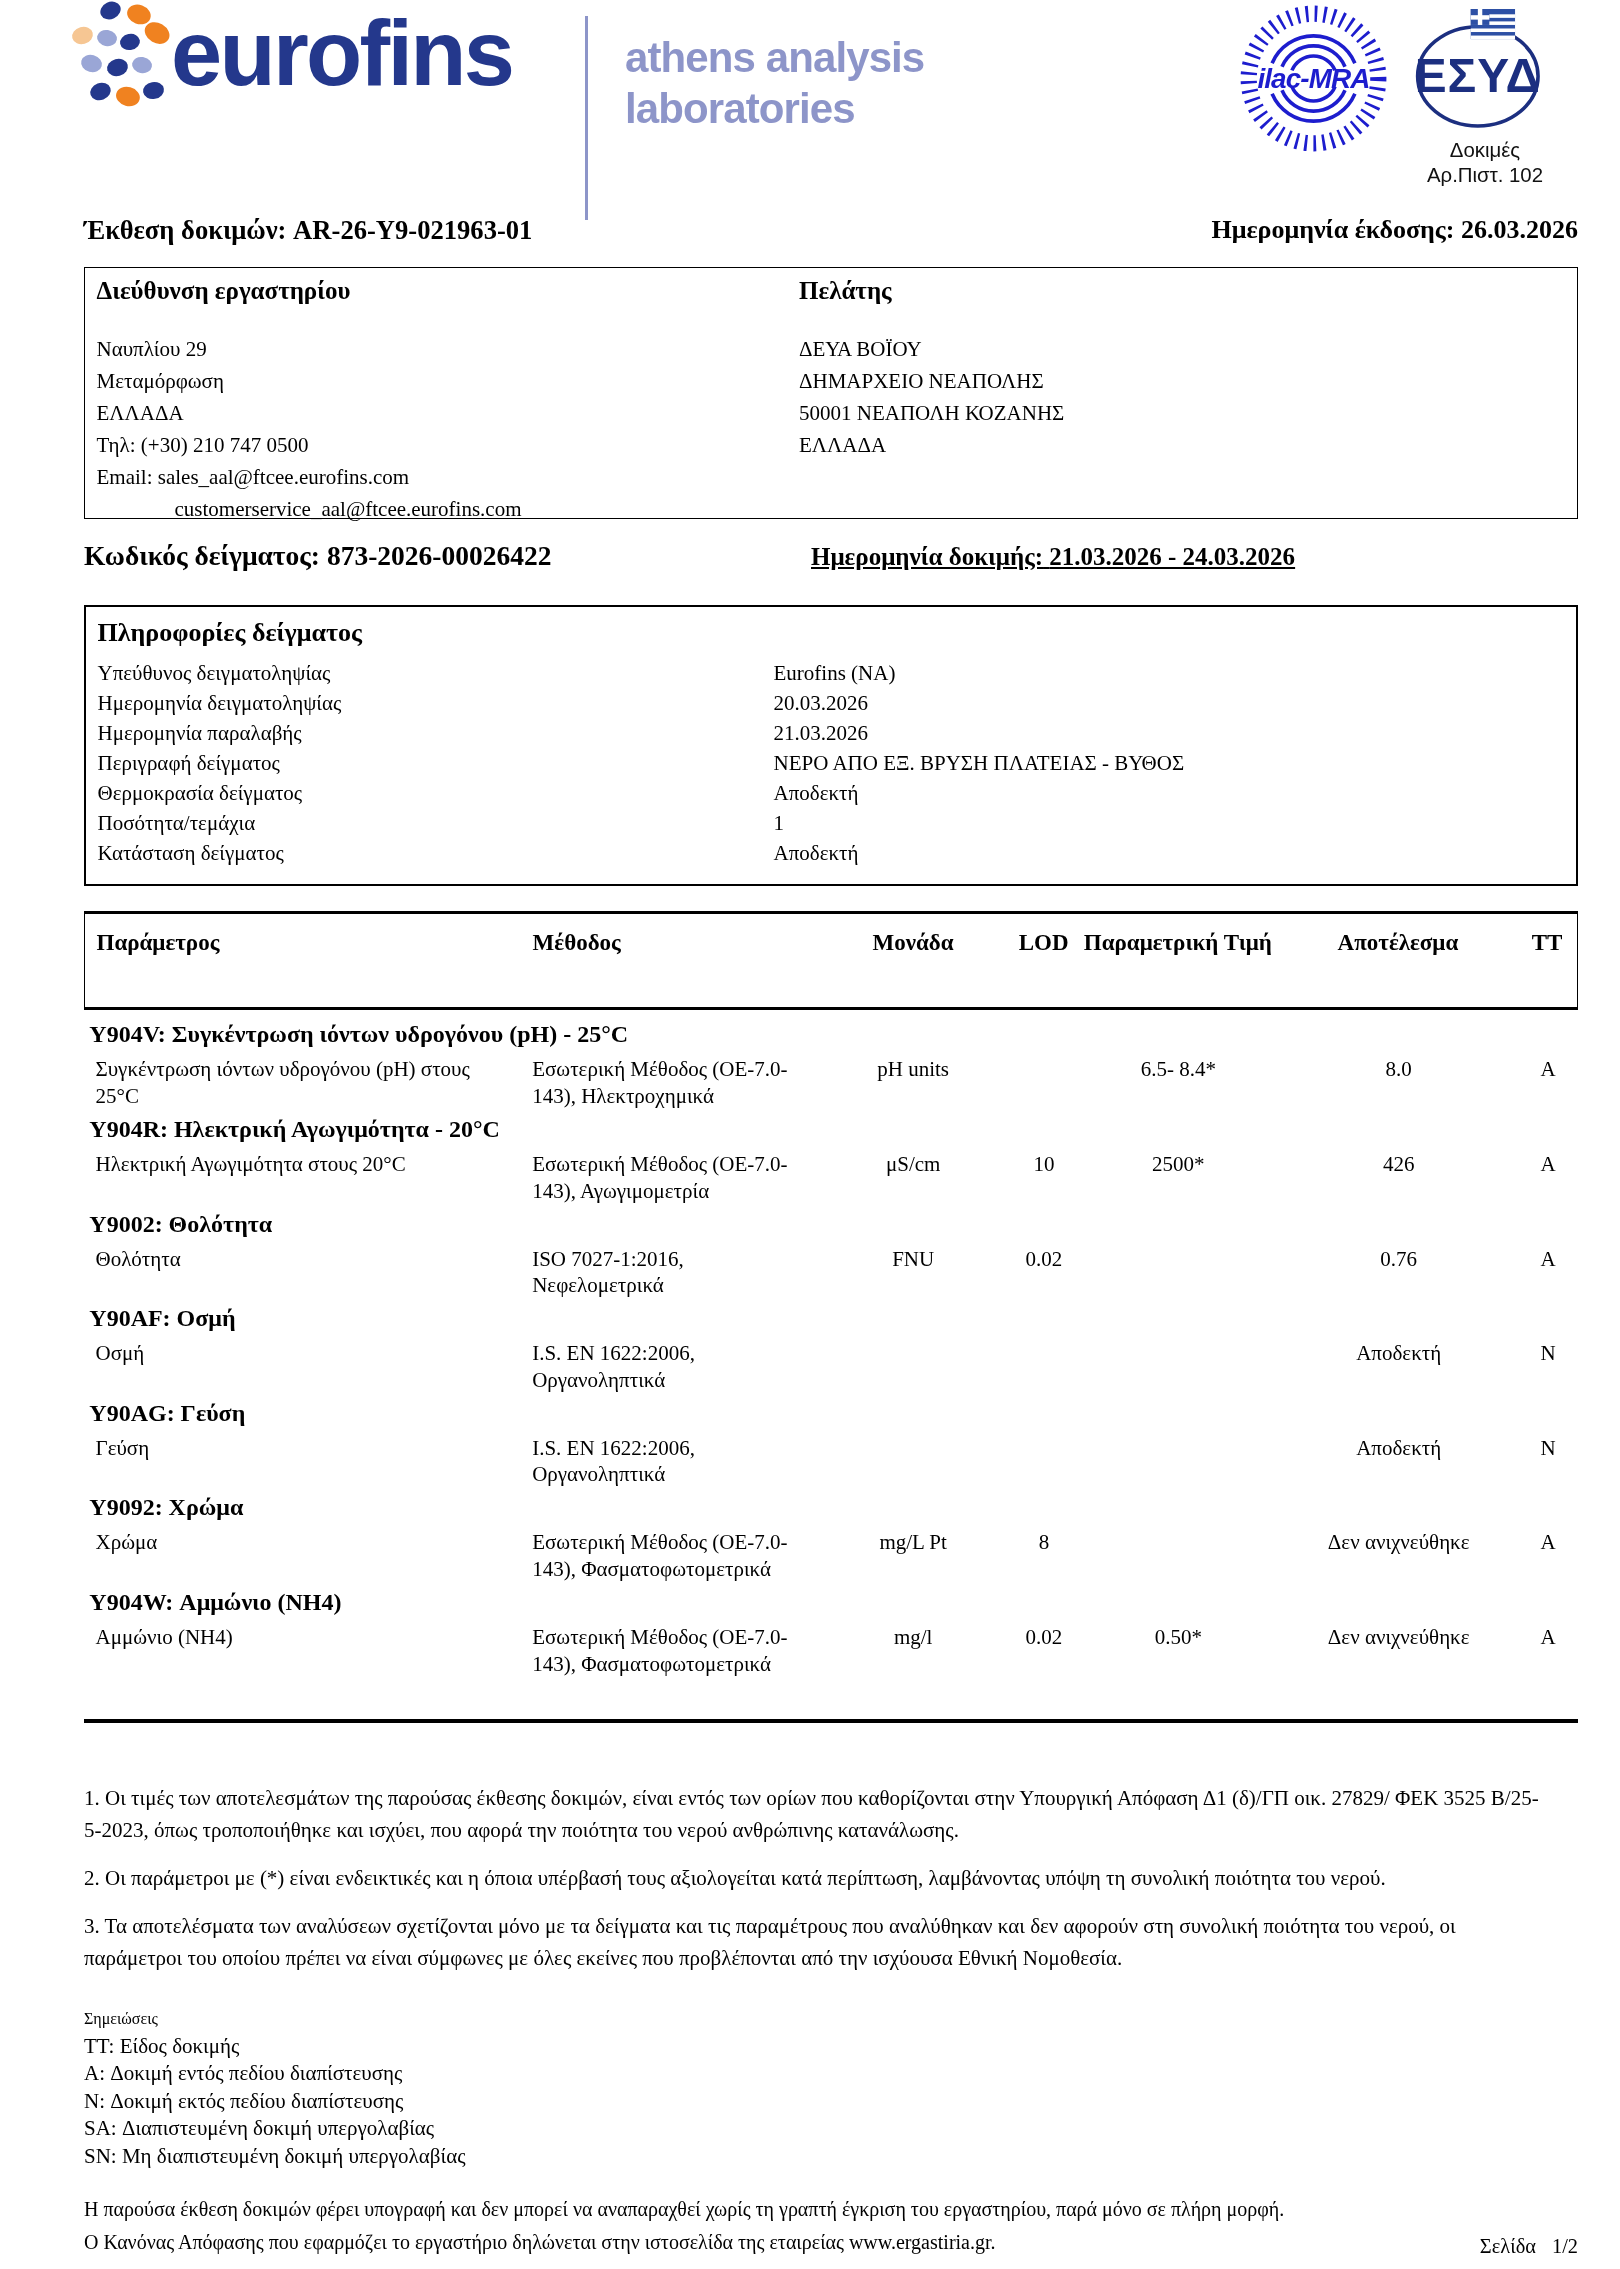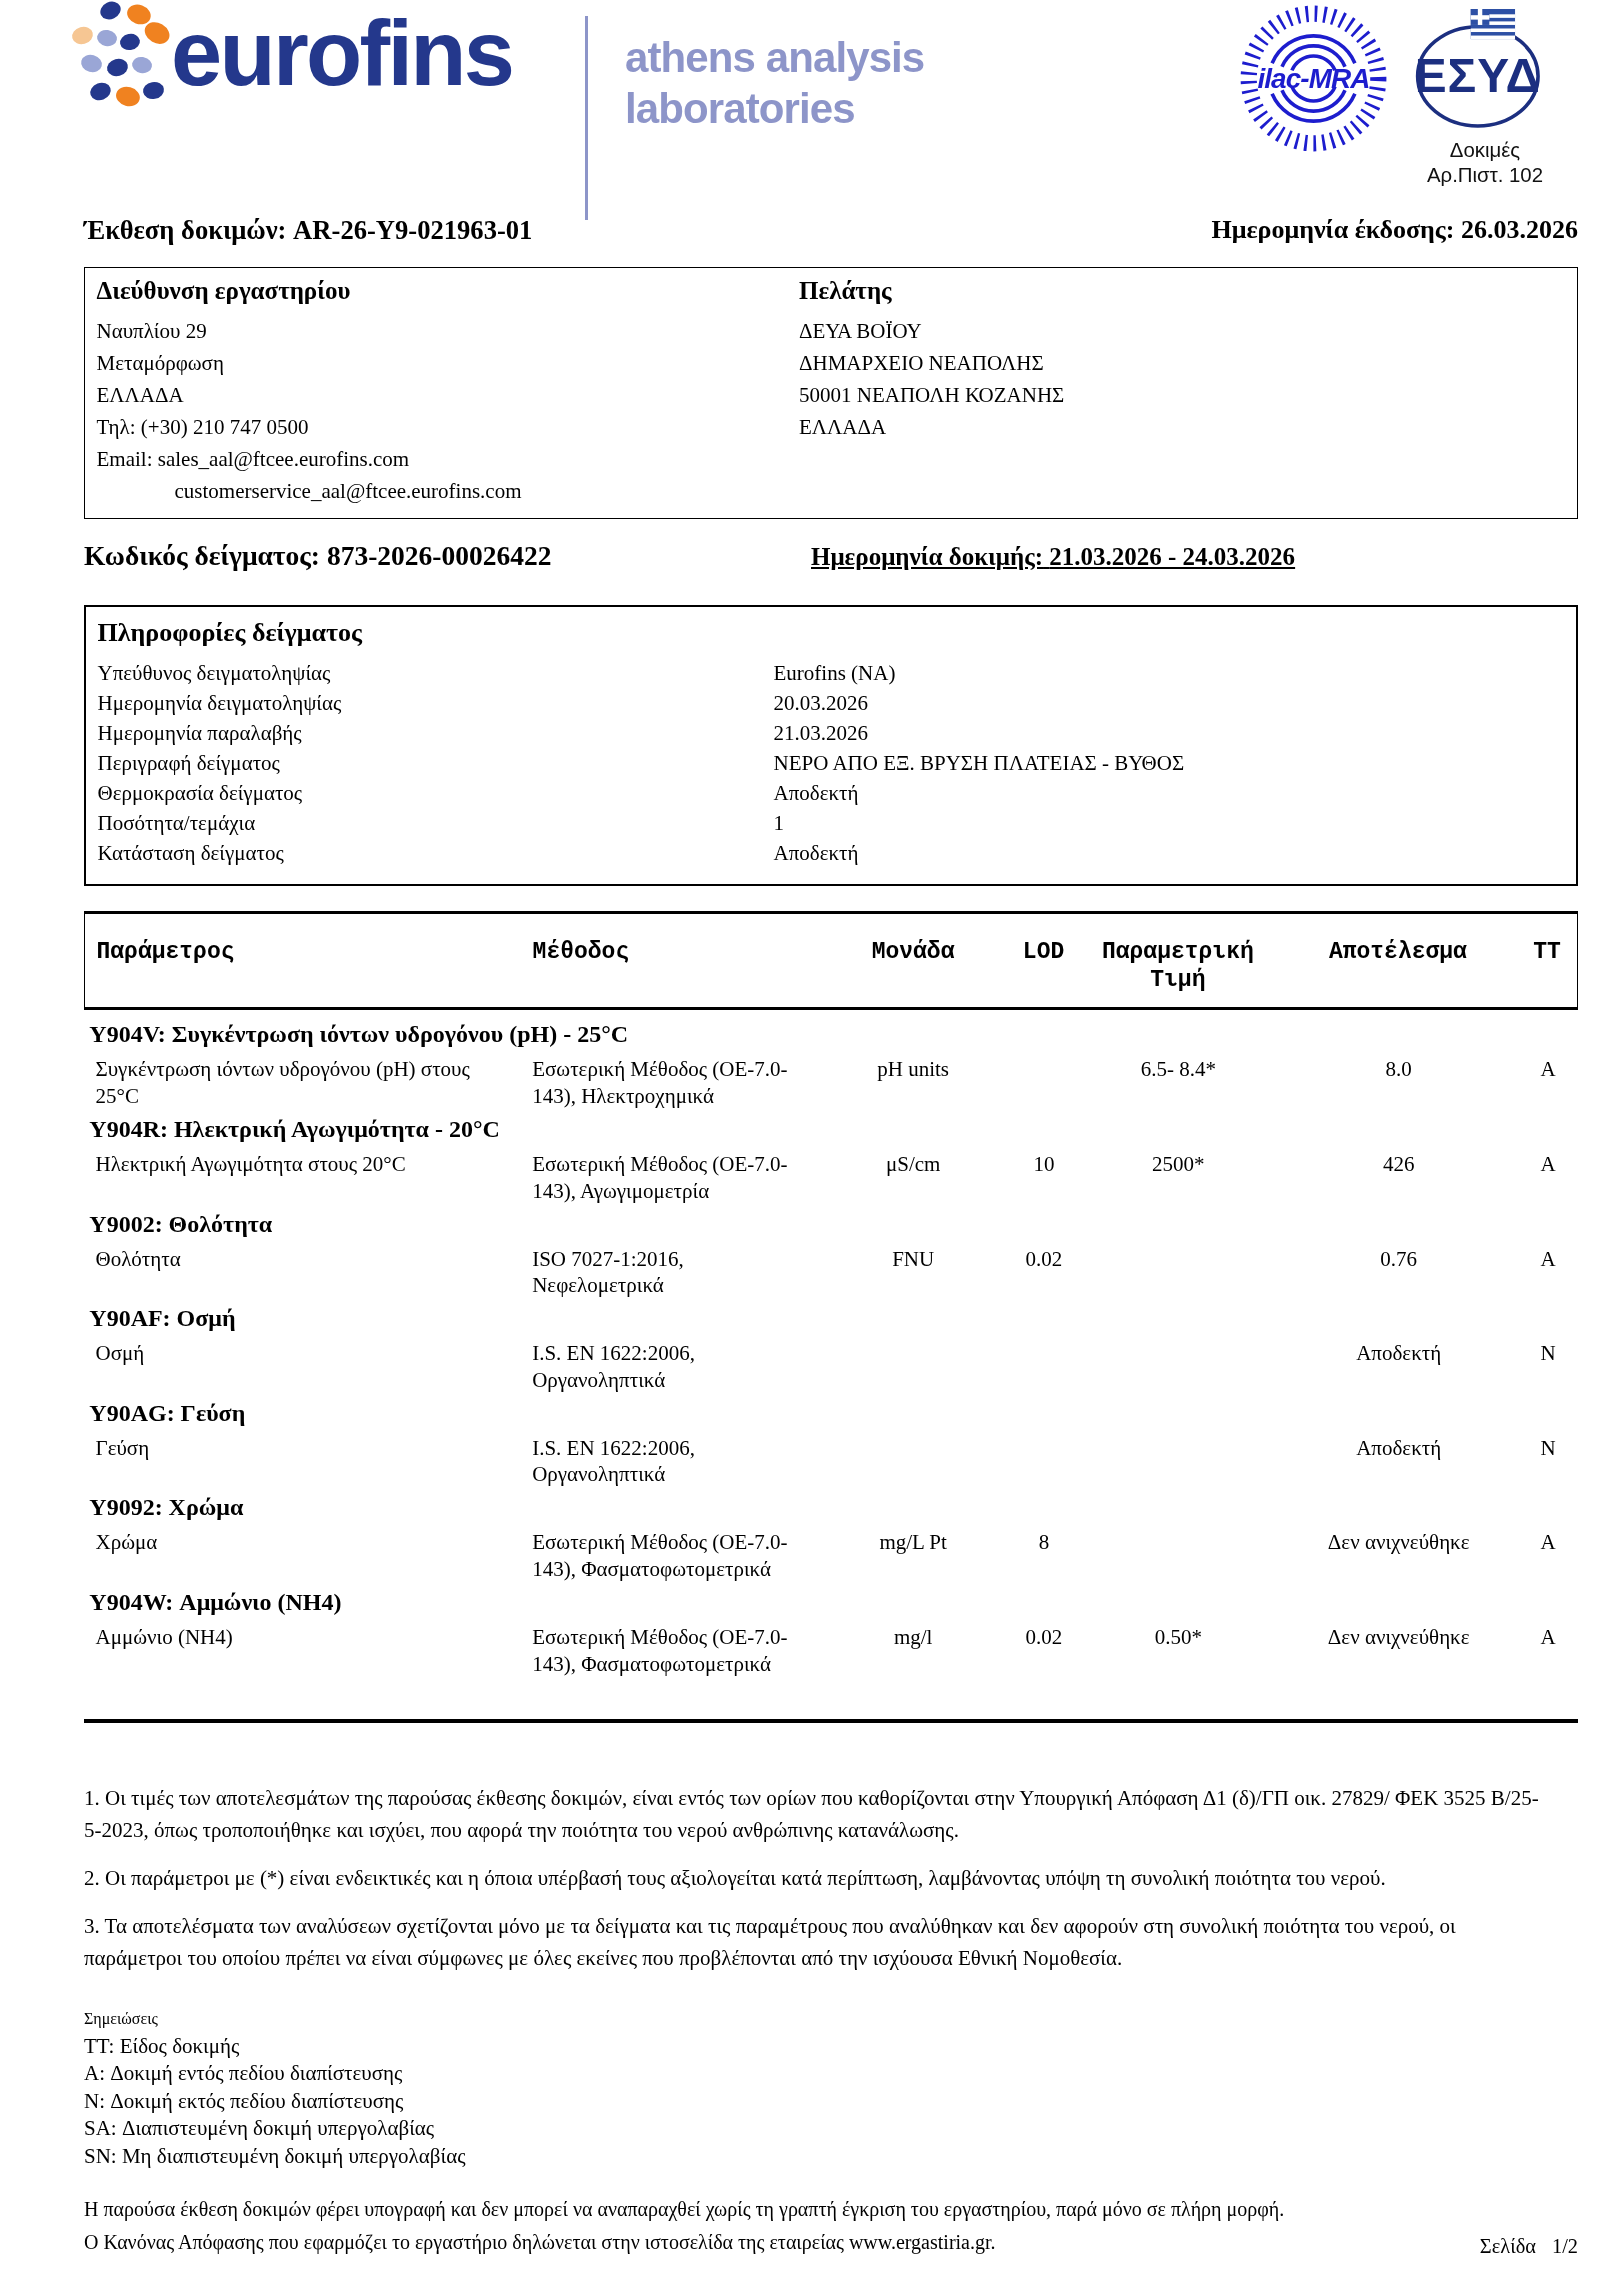--- a/index.html
+++ b/index.html
@@ -40,40 +40,40 @@
   .esyd-cap{
     position:absolute;left:1330px;top:138px;width:142px;text-align:center;
     font-family:"Liberation Sans","DejaVu Sans",sans-serif;font-size:20.4px;line-height:25px;color:#111;
   }
   
   .title-row{display:flex;justify-content:space-between;margin-top:1.8px;height:38px;}
   .title-left{font-size:26.6px;font-weight:bold;}
   .title-right{font-size:26px;font-weight:bold;}
   
   .box1{position:relative;margin-top:14px;border:1.8px solid #000;height:241px;padding:8.9px 0 0 11.5px;box-sizing:content-box;}
-  .box-h{font-size:25px;font-weight:bold;margin-bottom:10px;}
+  .box-h{font-size:25px;font-weight:bold;margin-bottom:28px;}
   .addr-line{font-size:21px;line-height:32px;}
   .addr-indent{padding-left:78px;}
   .client-col{position:absolute;left:714px;top:8.9px;}
   
   .code-row{position:relative;margin-top:21px;height:46px;}
   .code-left{font-size:27.5px;font-weight:bold;}
   .code-right{position:absolute;left:727px;top:3.5px;font-size:25px;font-weight:bold;text-decoration:underline;}
   
   .box2{position:relative;margin-top:19.5px;border:2.7px solid #000;height:266px;padding:10.6px 0 0 11.5px;box-sizing:content-box;}
   .box2 .box-h{font-size:26px;margin-bottom:10.6px;}
   .si-row{position:relative;font-size:21px;line-height:30px;}
   .si-val{position:absolute;left:676px;top:0;}
   
   .grid7{display:grid;grid-template-columns:30% 19% 13% 4.5% 13.5% 16% 4%;}
   .tband{
     margin-top:25px;height:99px;box-sizing:border-box;
     border-top:3.5px solid #000;border-bottom:3.5px solid #000;
     border-left:1.8px solid #000;border-right:1.8px solid #000;
-    padding-top:24px;font-weight:bold;font-size:23px;line-height:28px;font-family:Liberation Mono, monospace;
+    padding-top:15px;font-weight:bold;font-size:23px;line-height:28px;
   }
   .tbody{height:704px;border-bottom:4.4px solid #000;padding-top:5.3px;box-sizing:content-box;}
   .group-h{font-size:24px;font-weight:bold;line-height:30px;margin:4.4px 0 7px;padding-left:5.3px;}
   .prow{font-size:21px;line-height:26.6px;margin-bottom:1.8px;}
   .c-param{padding-left:11.5px;padding-right:25px;}
   .c-method{padding-right:12.4px;}
   .c-center{text-align:center;}
   
   .notes{margin-top:59px;font-size:21px;line-height:32px;width:1461px;}
   .note-p{margin:0 0 16px 0;}

